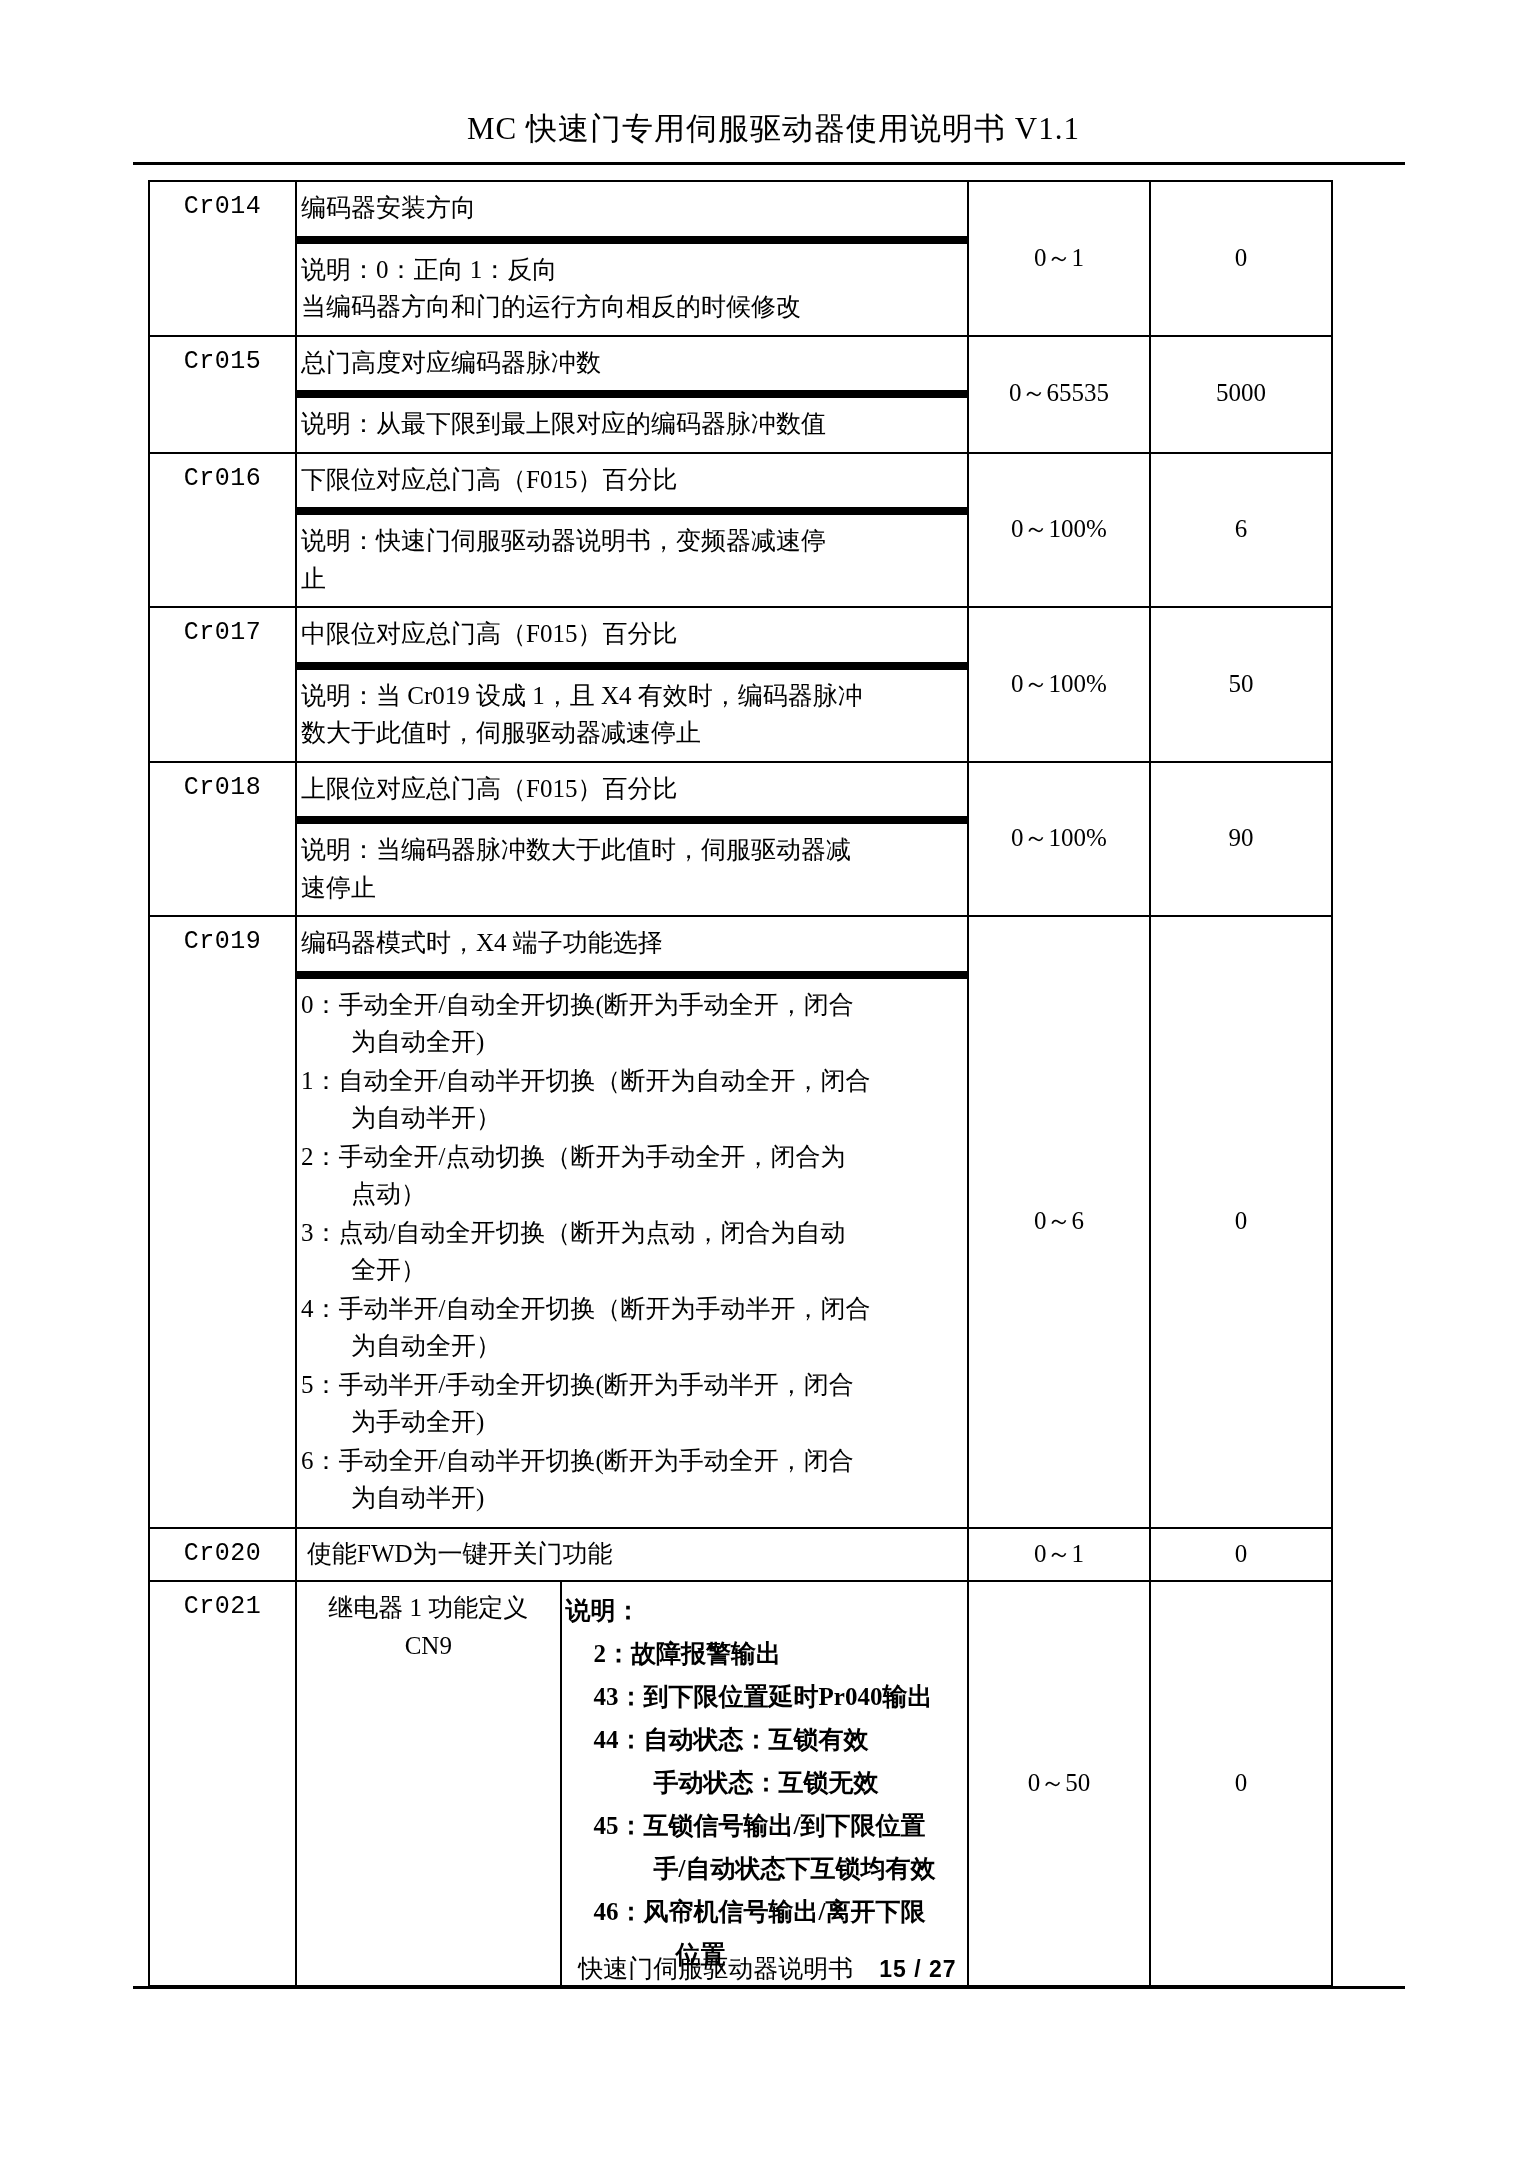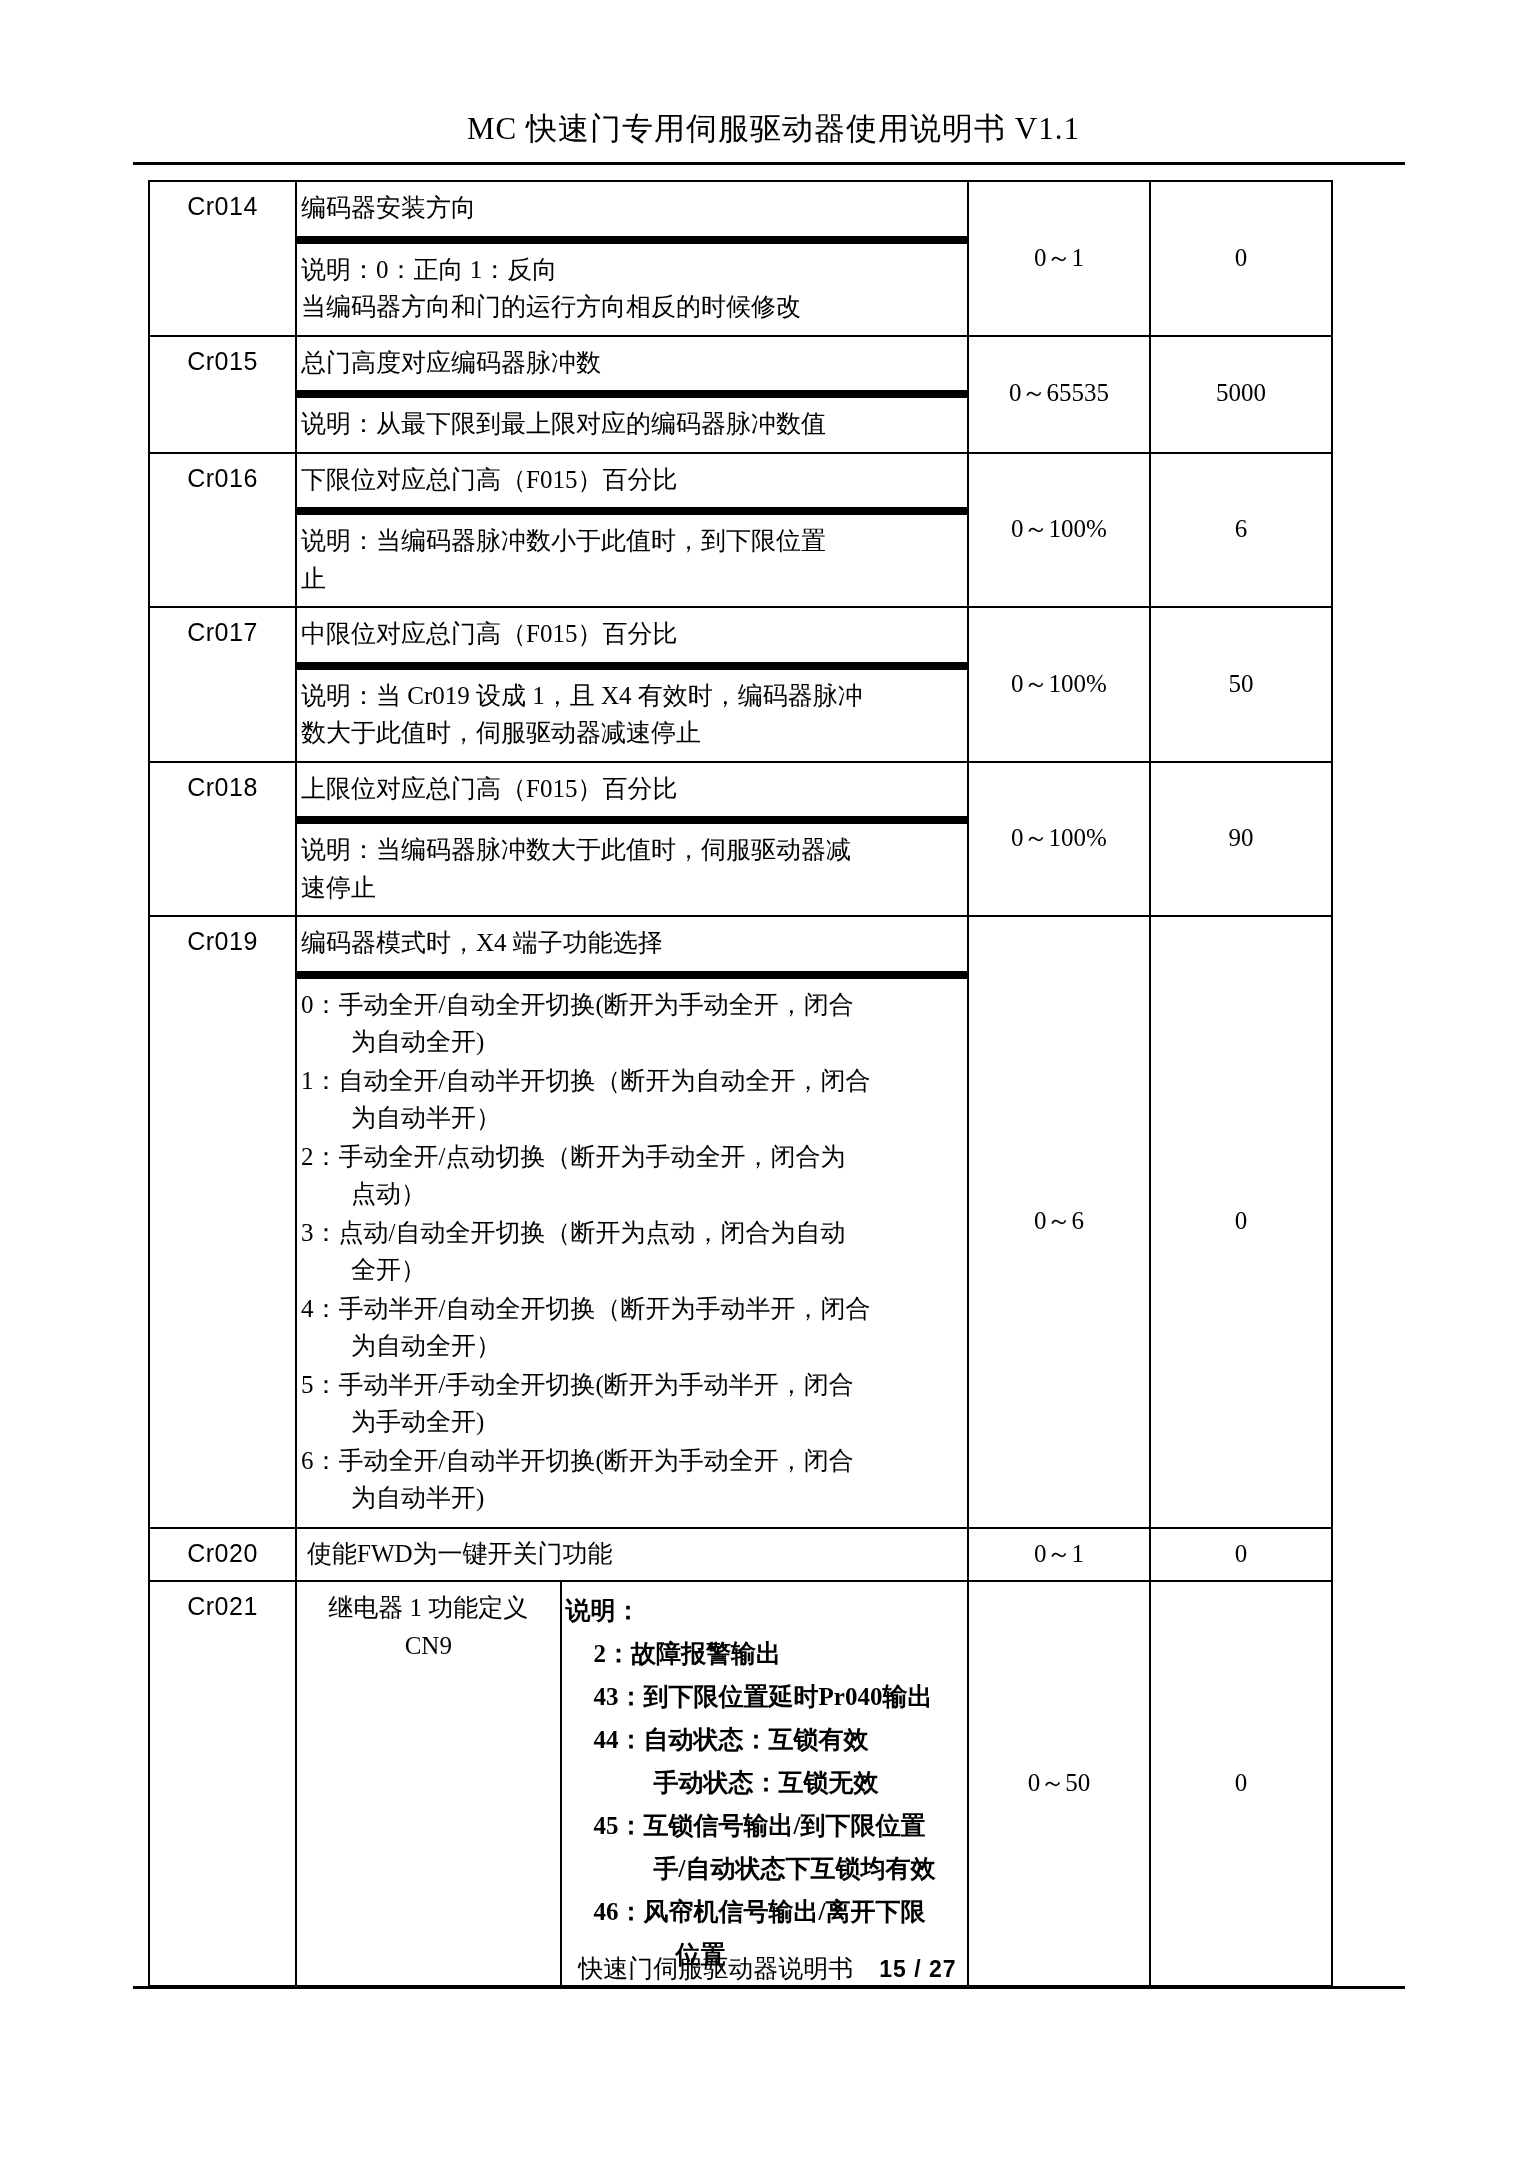--- a/index.html
+++ b/index.html
@@ -65,21 +65,21 @@
     border-collapse: collapse;
     table-layout: fixed;
   }
   table.main td {
     border: 2px solid #000;
     vertical-align: top;
     font-size: 25px;
     line-height: 1.5;
     padding: 6px 10px 8px 10px;
   }
-  .c-code { width: 125px; text-align: center; font-family: Liberation Sans, sans-serif; }
+  .c-code { width: 125px; text-align: center; font-family: Liberation Mono, monospace; }
   .c-desc { }
   .c-range { width: 160px; text-align: center; }
   .c-def { width: 160px; text-align: center; }
 
   .code-cell {
     text-align: center;
     letter-spacing: 0.5px;
     padding-top: 10px;
   }
   .mid { vertical-align: middle !important; }
@@ -189,21 +189,21 @@
       <tr>
         <td class="c-code code-cell">Cr016</td>
         <td class="c-desc no-pad">
           <table class="inner">
             <tbody>
                 <tr>
               <td>下限位对应总门高（F015）百分比</td>
             </tr>
             <tr>
               <td>
-                <div>说明：当编码器脉冲数小于此值时，到下限位置</div>
+                <div>说明：快速门伺服驱动器说明书，变频器减速停</div>
                 <div>止</div>
               </td>
             </tr>
           </tbody>
             </table>
         </td>
         <td class="c-range mid tilde">0～100%</td>
         <td class="c-def mid">6</td>
       </tr>
 

